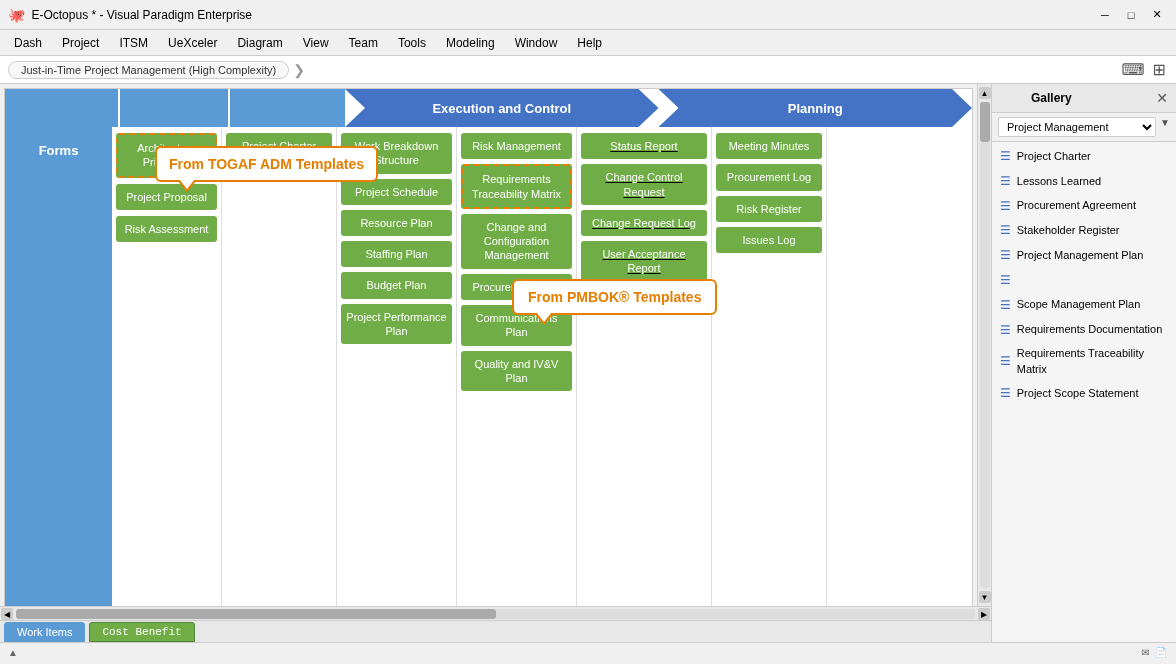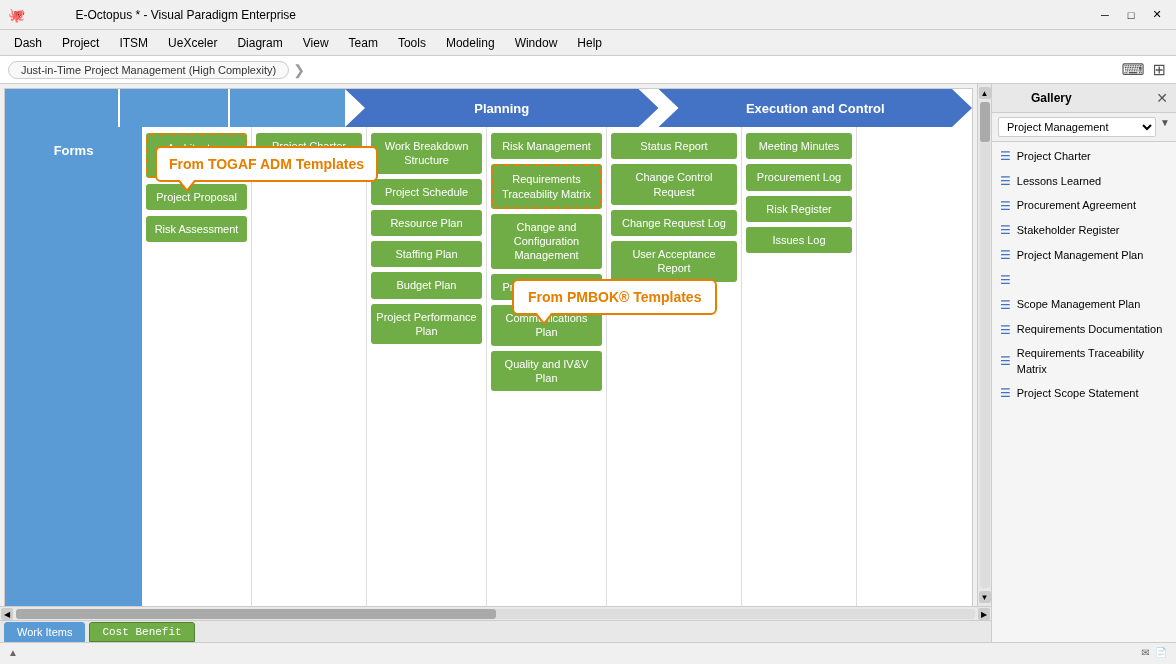--- a/index.html
+++ b/index.html
@@ -9,21 +9,21 @@
     .title-bar {
       background: #f0f0f0;
       height: 30px;
       display: flex;
       align-items: center;
       padding: 0 8px;
       border-bottom: 1px solid #ccc;
       font-size: 12px;
     }
     .title-bar .app-icon { color: #e67e00; margin-right: 6px; font-size: 14px; }
-    .title-bar .title-text { flex: 1; margin-left: 44px; }
+    .title-bar .title-text { flex: 1; }
     .title-bar .win-controls { display: flex; gap: 4px; }
     .title-bar .win-btn { width: 22px; height: 22px; display: flex; align-items: center; justify-content: center; font-size: 11px; cursor: pointer; border: none; background: none; }
 
     
     .menu-bar {
       height: 26px;
       display: flex;
       align-items: center;
       padding: 0 4px;
       background: #f0f0f0;
@@ -112,21 +112,21 @@
 
     
     .content-row {
       display: flex;
       flex: 1;
       overflow: hidden;
     }
 
     
     .col-forms {
-      width: 137px;
+      width: 107px;
       background: #5b9bd5;
       padding: 8px 6px;
       display: flex;
       flex-direction: column;
       align-items: center;
       flex-shrink: 0;
     }
     .col-togaf {
       width: 110px;
       background: #fff;
@@ -163,20 +163,21 @@
     .col-execution-left {
       width: 135px;
       background: #fff;
       padding: 6px 4px;
       display: flex;
       flex-direction: column;
       align-items: flex-start;
       gap: 5px;
       border-right: 1px solid #ddd;
       flex-shrink: 0;
+      text-decoration: underline;
     }
     .col-execution-mid {
       width: 115px;
       background: #fff;
       padding: 6px 4px;
       display: flex;
       flex-direction: column;
       align-items: center;
       gap: 5px;
       border-right: 1px solid #ddd;
@@ -519,25 +520,25 @@
         <div class="callout-togaf">From TOGAF ADM Templates</div>
 
         <div class="callout-pmbok">From PMBOK® Templates</div>
 
         <div class="swim-lanes">
 
           <div class="header-row">
             <div class="header-cell header-forms"></div>
             <div class="header-cell header-togaf"></div>
             <div class="header-cell header-init"></div>
+            <div class="header-cell header-execution">
+              <span>Execution and Control</span>
+            </div>
             <div class="header-cell header-planning">
               <span>Planning</span>
-            </div>
-            <div class="header-cell header-execution">
-              <span>Execution and Control</span>
             </div>
           </div>
 
           <div class="content-row">
 
             <div class="col-forms">
               <div class="forms-label">Forms</div>
             </div>
 
             <div class="col-togaf">

